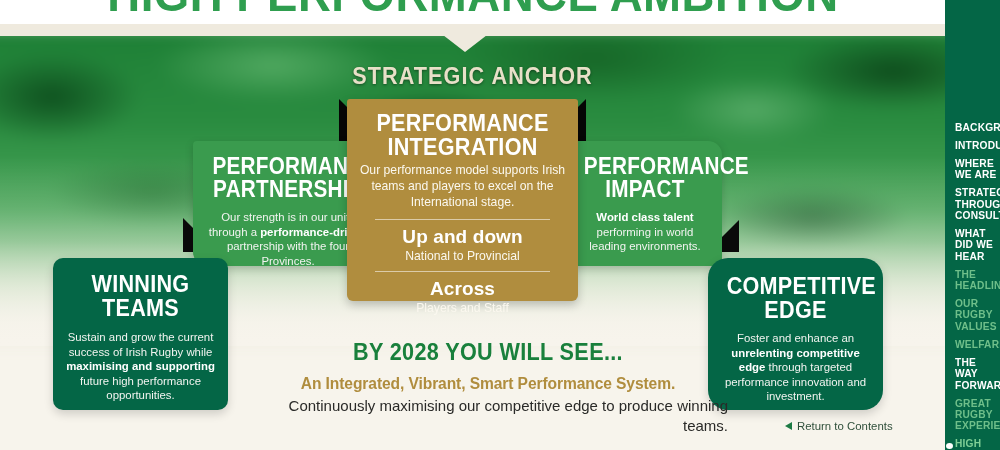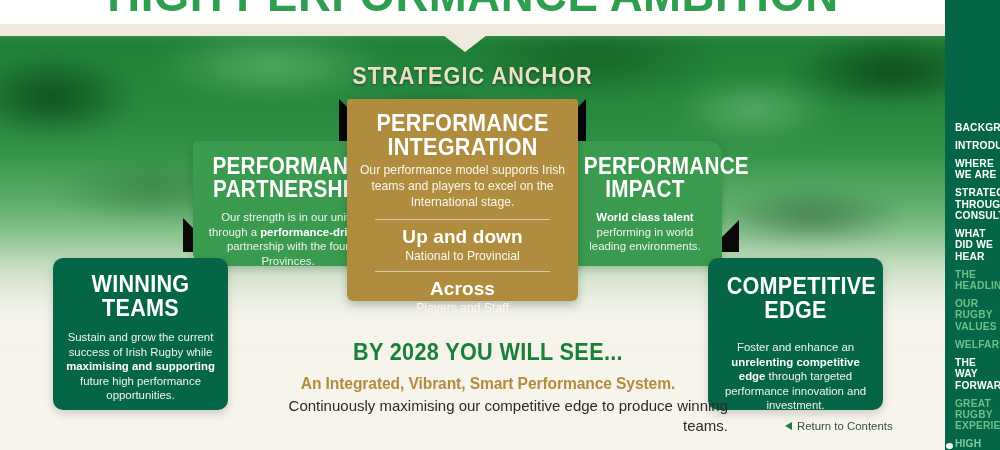--- a/index.html
+++ b/index.html
@@ -142,26 +142,26 @@
     background:#046646;border-radius:10px;
     box-shadow:0 4px 10px rgba(0,0,0,.16);
     padding:14px 11px 0;
   }
   #card-winning .card-title{font-size:24px;letter-spacing:.3px;}
   #card-winning .card-body{margin-top:10px;}
 
   
   #card-edge{
     left:708px;top:258px;width:175px;height:152px;
-    background:#046646;border-radius:10px;
+    background:#046646;border-radius:20px;
     box-shadow:0 4px 10px rgba(0,0,0,.16);
     padding:16px 11px 0;
   }
   #card-edge .card-title{font-size:24px;letter-spacing:.3px;}
-  #card-edge .card-body{margin-top:18px;}
+  #card-edge .card-body{margin-top:9px;}
 
   
   .by2028{position:absolute;left:248px;top:338px;width:480px;text-align:center;z-index:5;}
   .by2028-head{
     font-family:"Liberation Sans Narrow","Liberation Sans",sans-serif;
     font-weight:bold;font-size:24px;color:#19803c;letter-spacing:.4px;
     transform:scaleX(.9);
   }
   .by2028-gold{
     font-weight:bold;font-size:15.6px;color:#b08d3e;margin-top:9px;letter-spacing:-.1px;

